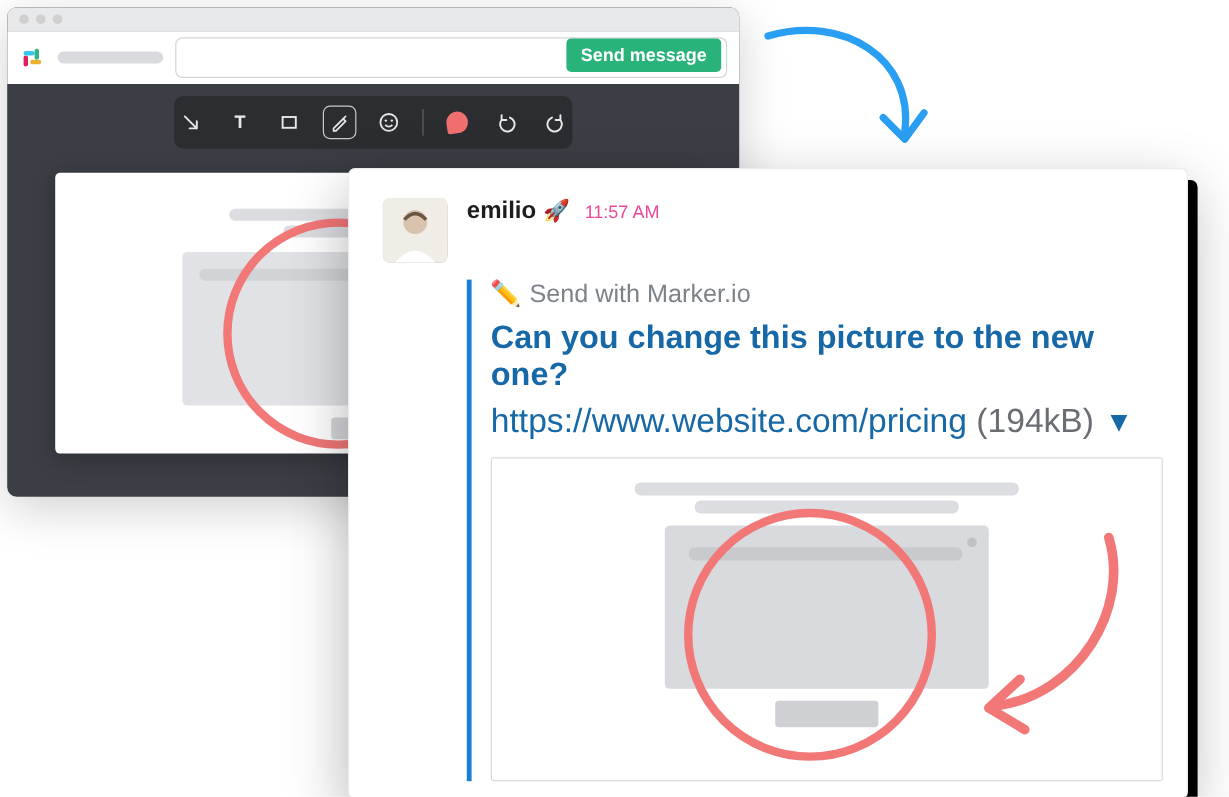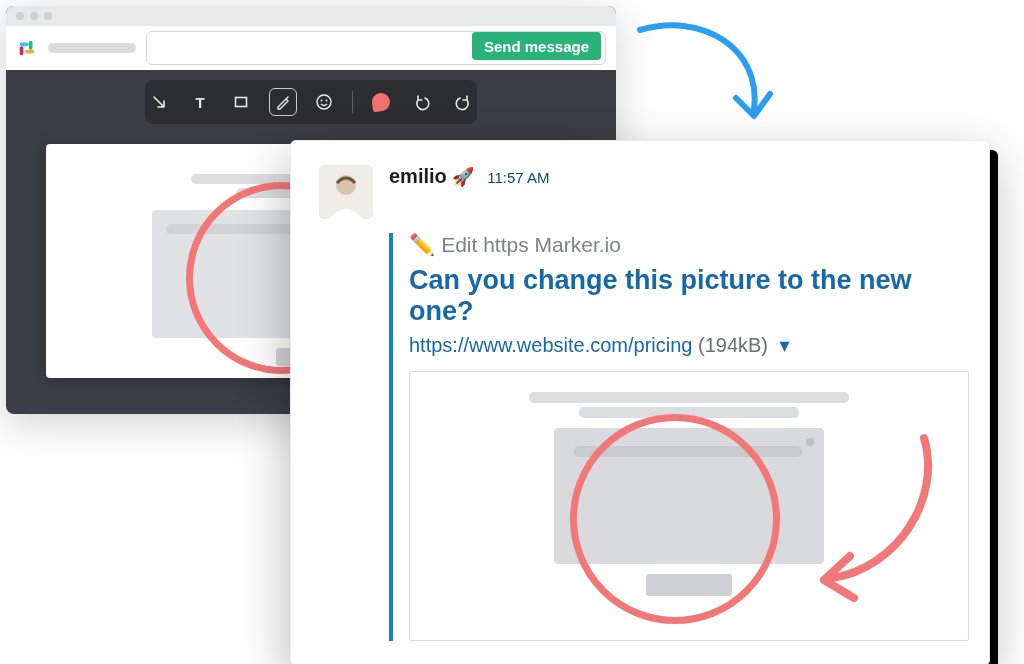--- a/index.html
+++ b/index.html
@@ -80,29 +80,29 @@
   box-shadow: 8px 10px 0 rgba(0,0,0,1), 0 18px 50px rgba(0,0,0,.3);
   border: 1px solid #ececec;
   padding: 24px 28px 28px 28px;
 }
 .msg-head { display: flex; gap: 16px; }
 .avatar { width: 54px; height: 54px; border-radius: 6px; background: linear-gradient(135deg,#e8d8c8,#c8b8a8); overflow: hidden; flex-shrink: 0; display: flex; align-items: center; justify-content: center; }
 .avatar svg { width: 100%; height: 100%; }
 .msg-meta { display: flex; align-items: baseline; gap: 6px; }
 .username { font-weight: 800; font-size: 20px; color: #1d1d1d; }
 .rocket { font-size: 18px; }
-.timestamp { color: #0c4a6e; font-size: 15px; margin-left: 6px; }
+.timestamp { color: #ec4899; font-size: 15px; margin-left: 6px; }
 .url { color: #0b6fb8; font-size: 20px; margin-top: 2px; }
 
 .attachment {
   margin-top: 14px; margin-left: 70px; border-left: 4px solid #177fd6; padding-left: 16px;
 }
 .edit-with { color: #7d8288; font-size: 21px; display: flex; align-items: center; gap: 6px; }
 .att-title { color: #1768a6; font-weight: 800; font-size: 27px; margin-top: 8px; }
-.att-url { color: #1768a6; font-size: 20px; margin-top: 6px; }
+.att-url { color: #1768a6; font-size: 28px; margin-top: 6px; }
 .att-url .dim { color: #6a6e73; }
 .caret { color: #1768a6; margin-left: 6px; }
 .att-image {
   margin-top: 14px; border: 1px solid #d9dbde; border-radius: 2px;
   width: 560px; height: 270px; padding: 16px; position: relative;
 }
 .att-image .gray-line { height: 11px; }
 .att-image .monitor-screen { width: 270px; height: 136px; background: #d9dadd; border-radius: 4px; margin: 10px auto 0; position: relative; }
 .att-image .monitor-screen::after { content: ''; position: absolute; right: 10px; top: 10px; width: 8px; height: 8px; border-radius: 50%; background: #bfc1c5; }
 .att-image .monitor-inner2 { width: 228px; height: 11px; background: #c9cacd; border-radius: 5px; position: absolute; top: 18px; left: 20px; }
@@ -216,21 +216,21 @@
         <span class="username">emilio</span>
         <span class="rocket">🚀</span>
         <span class="timestamp">11:57 AM</span>
       </div>
     </div>
   </div>
 
   <div class="attachment">
     <div class="edit-with">
       <span>✏️</span>
-      <span>Edit https Marker.io</span>
+      <span>Send with Marker.io</span>
     </div>
     <div class="att-title">Can you change this picture to the new one?</div>
     <div class="att-url">
       <span>https://www.website.com/pricing</span>
       <span class="dim">(194kB)</span>
       <span class="caret">▾</span>
     </div>
     <div class="att-image">
       <div class="gray-line" style="width:320px;"></div>
       <div class="gray-line" style="width:220px;"></div>

